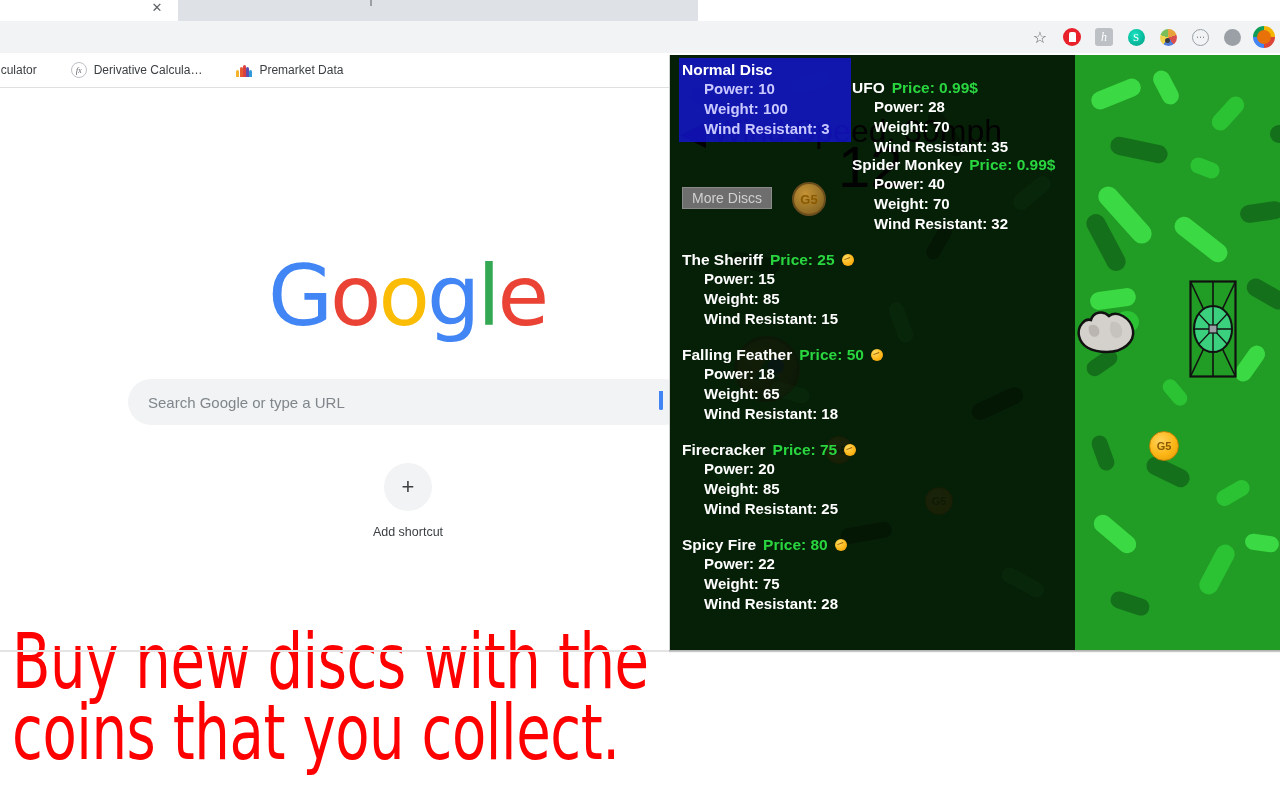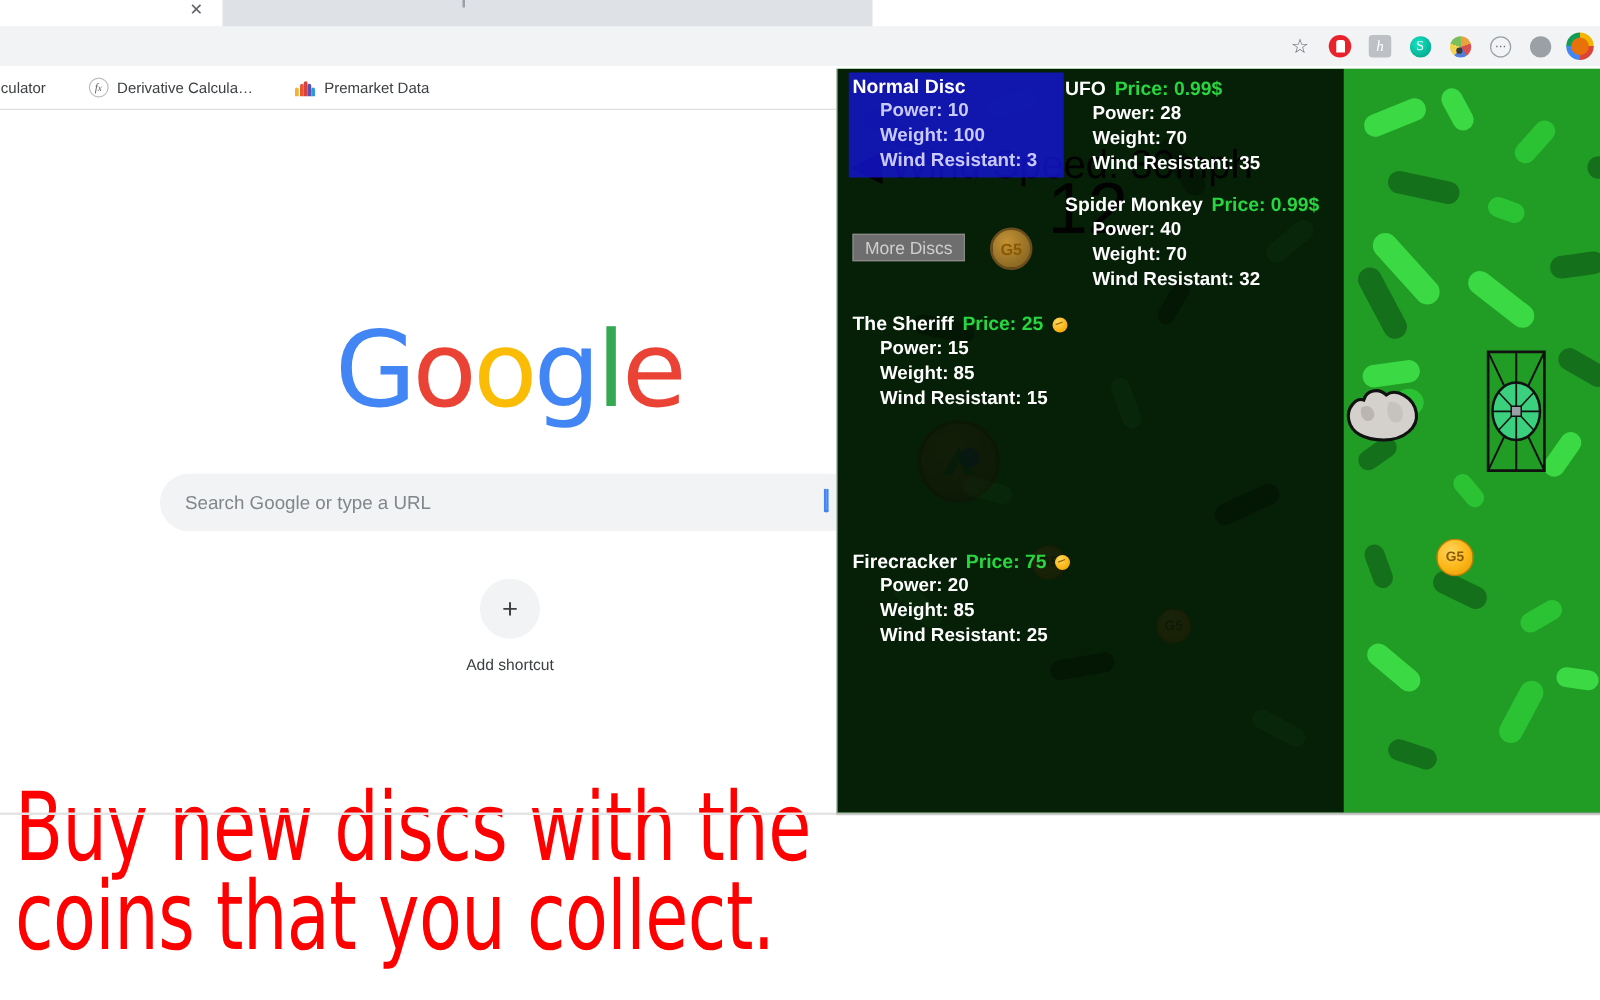--- a/index.html
+++ b/index.html
@@ -439,21 +439,21 @@
 
       <div class="disc-entry" id="entry-normal" style="left:12px; top:6px;">
         <div class="disc-head">
           <span class="disc-name">Normal Disc</span>
         </div>
         <div class="disc-stat">Power: 10</div>
         <div class="disc-stat">Weight: 100</div>
         <div class="disc-stat">Wind Resistant: 3</div>
       </div>
 
-      <div class="disc-entry" style="left:182px; top:8px;">
+      <div class="disc-entry" style="left:182px; top:24px;">
         <div class="disc-head">
           <span class="disc-name">UFO</span>
           <span class="disc-price">Price: 0.99$</span>
         </div>
         <div class="disc-stat">Power: 28</div>
         <div class="disc-stat">Weight: 70</div>
         <div class="disc-stat">Wind Resistant: 35</div>
       </div>
 
       <button id="more-discs-btn">More Discs</button>
@@ -480,30 +480,50 @@
         <div class="disc-head">
           <span class="disc-name">The Sheriff</span>
           <span class="disc-price">Price: 25</span>
           <span class="coin-emoji"></span>
         </div>
         <div class="disc-stat">Power: 15</div>
         <div class="disc-stat">Weight: 85</div>
         <div class="disc-stat">Wind Resistant: 15</div>
       </div>
 
+      <div class="disc-entry" style="left:12px; top:291px;">
+        <div class="disc-head">
+          <span class="disc-name">Falling Feather</span>
+          <span class="disc-price">Price: 50</span>
+          <span class="coin-emoji"></span>
+        </div>
+        <div class="disc-stat">Power: 18</div>
+        <div class="disc-stat">Weight: 65</div>
+        <div class="disc-stat">Wind Resistant: 18</div>
+      </div>
 
       <div class="disc-entry" style="left:12px; top:386px;">
         <div class="disc-head">
           <span class="disc-name">Firecracker</span>
           <span class="disc-price">Price: 75</span>
           <span class="coin-emoji"></span>
         </div>
         <div class="disc-stat">Power: 20</div>
         <div class="disc-stat">Weight: 85</div>
         <div class="disc-stat">Wind Resistant: 25</div>
       </div>
 
+      <div class="disc-entry" style="left:12px; top:481px;">
+        <div class="disc-head">
+          <span class="disc-name">Spicy Fire</span>
+          <span class="disc-price">Price: 80</span>
+          <span class="coin-emoji"></span>
+        </div>
+        <div class="disc-stat">Power: 22</div>
+        <div class="disc-stat">Weight: 75</div>
+        <div class="disc-stat">Wind Resistant: 28</div>
+      </div>
     </div>
 
   </div>
 
   <div id="game-bottom-edge"></div>
 </div>
 
 </body></html>

